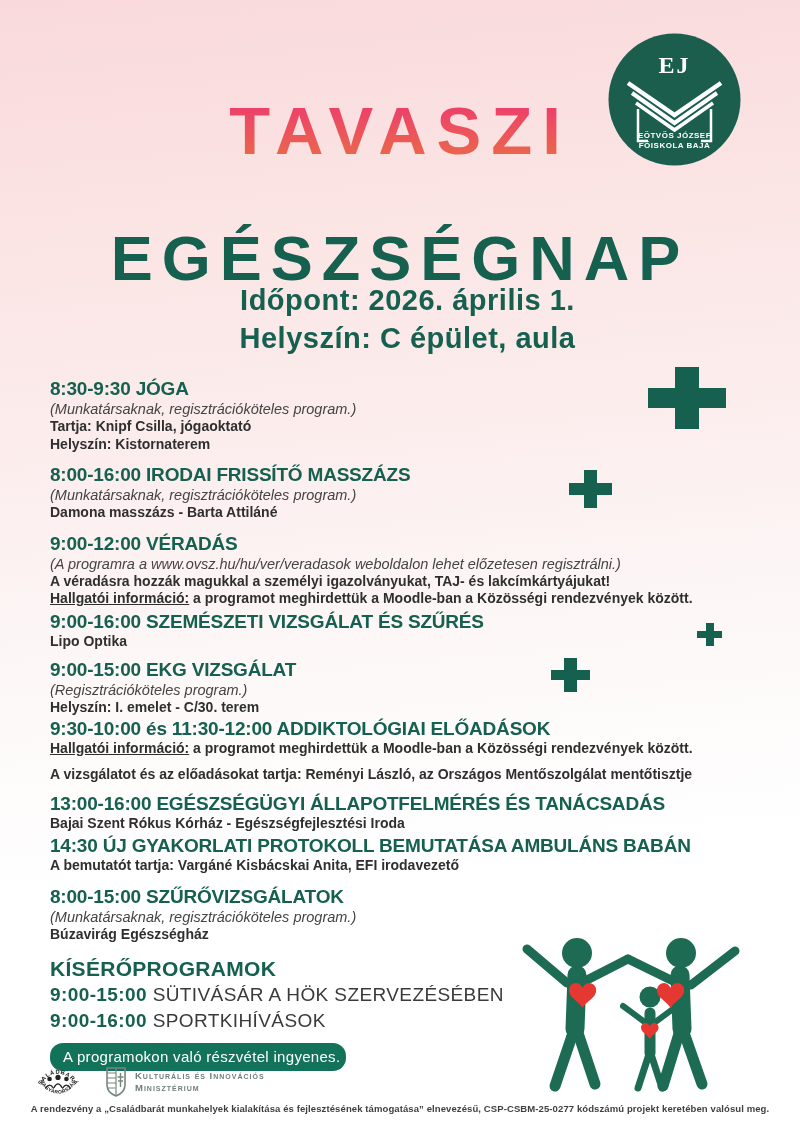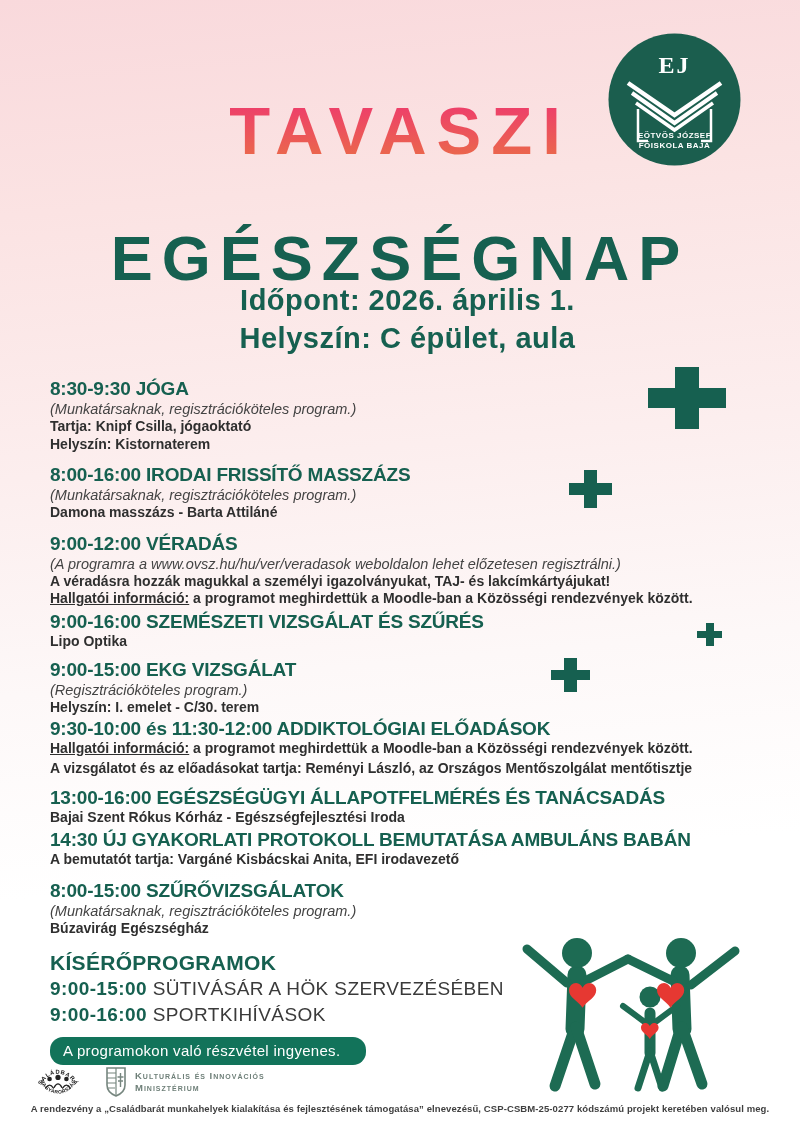--- a/index.html
+++ b/index.html
@@ -36,36 +36,36 @@
     font-size:29px;font-weight:bold;color:var(--green);letter-spacing:0.5px;padding-left:15px;}
   .subtitle.date{top:284px;}
   .subtitle.venue{top:322px;}
   
   .schedule{position:absolute;left:50px;top:378px;width:690px;}
   .sched-item{margin-bottom:9px;}
   .sched-item:nth-child(1){margin-bottom:11px;}
   .sched-item:nth-child(2){margin-bottom:11px;}
   .sched-item:nth-child(3){margin-bottom:3px;}
   .sched-item:nth-child(5){margin-bottom:1px;}
-  .sched-item:nth-child(6){margin-bottom:3px;}
+  .sched-item:nth-child(6){margin-bottom:9px;}
   .sched-item:nth-child(8){margin-bottom:3px;}
   .sched-item:nth-child(9){margin-bottom:11px;}
   .sched-heading{font-size:19px;font-weight:bold;color:var(--green);
     letter-spacing:-0.2px;line-height:22px;}
   .sched-note{font-style:italic;font-size:14.5px;color:var(--note);line-height:18px;}
   .sched-line{font-size:14px;color:var(--body);line-height:17.5px;font-weight:bold;}
   .sched-line .u{text-decoration:underline;}
   
   .side-heading{font-size:21px;font-weight:bold;color:var(--green);
     line-height:26px;margin-top:13px;letter-spacing:0.3px;}
   .side-item{font-size:19px;line-height:26px;color:#3A3A3A;letter-spacing:0.4px;}
   .side-item .time{font-weight:bold;color:var(--green);}
   
   .free-badge{display:inline-block;margin-top:9px;background:var(--green-badge);
-    color:#fff;font-size:15px;padding:5px 26px 6px 13px;border-radius:13px;letter-spacing:0.3px;}
+    color:#fff;font-size:15px;padding:5px 6px 6px 13px;border-radius:13px;letter-spacing:0.3px;}
   
   .cross{position:absolute;}
   .cross::before{content:"";position:absolute;left:0;top:34%;width:100%;height:32%;background:var(--green);}
   .cross::after{content:"";position:absolute;top:0;left:34%;width:32%;height:100%;background:var(--green);}
   .cross-a{left:648px;top:367px;width:78px;height:62px;}
   .cross-b{left:569px;top:470px;width:43px;height:38px;}
   .cross-c{left:697px;top:623px;width:25px;height:23px;}
   .cross-d{left:551px;top:658px;width:39px;height:34px;}
   
   .family{position:absolute;left:505px;top:933px;width:290px;height:168px;}

